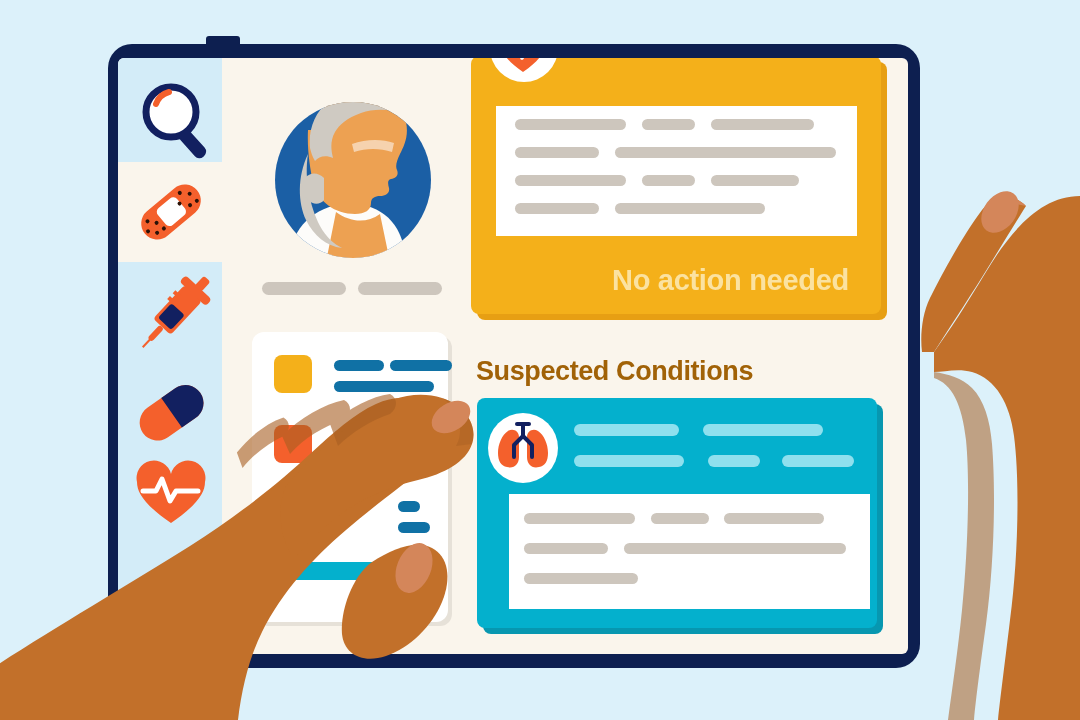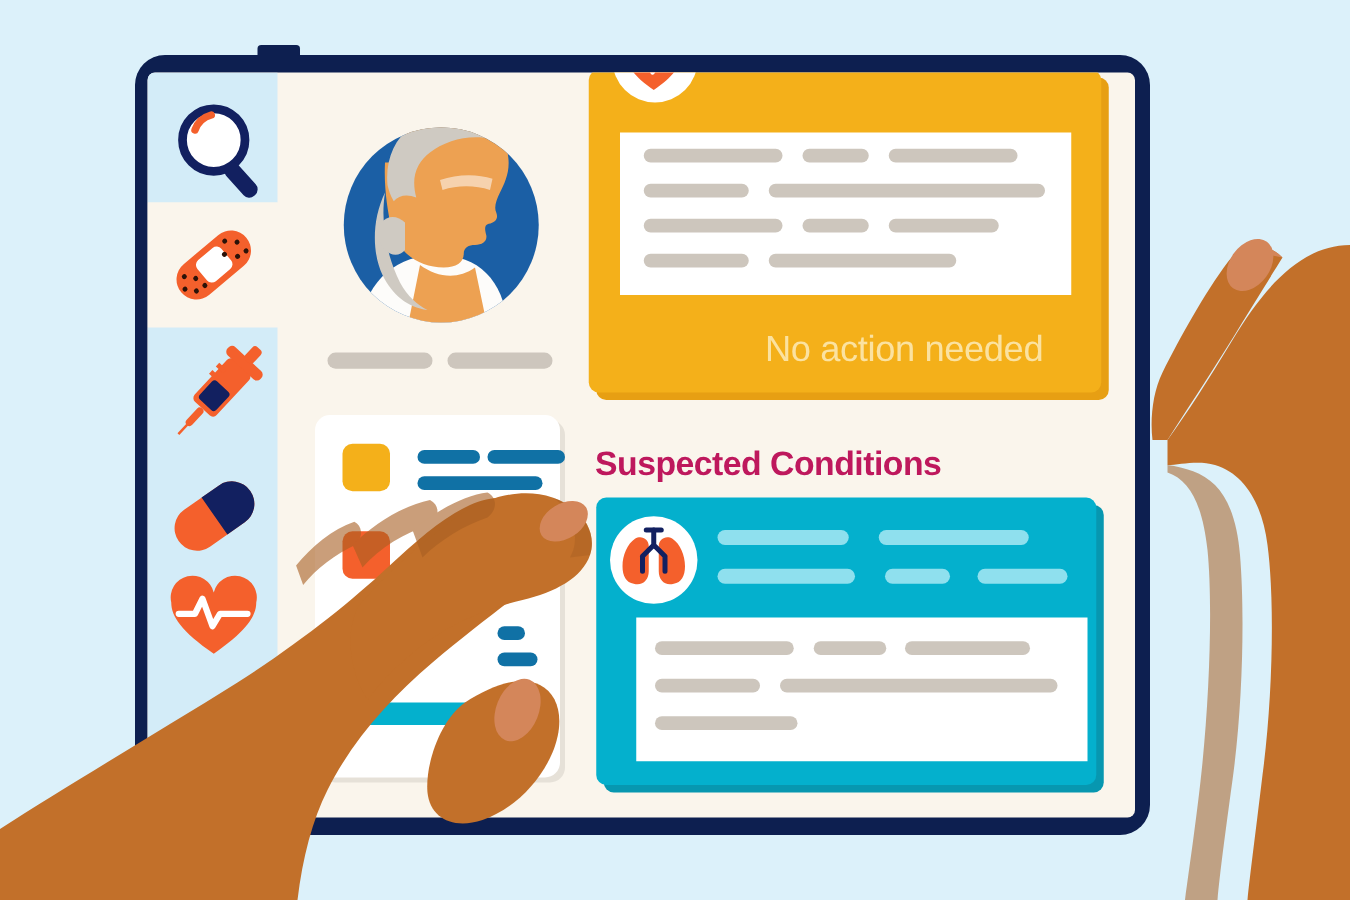--- a/index.html
+++ b/index.html
@@ -26,31 +26,31 @@
   }
   .txt {
     position: absolute;
     white-space: nowrap;
     font-family: "Liberation Sans", sans-serif;
   }
   #no-action-needed {
     left: 612px;
     top: 264px;
     font-size: 29px;
-    font-weight: normal;
+    font-weight: bold;
     letter-spacing: -0.3px;
     color: #fbe2a0;
   }
   #suspected-conditions {
     left: 476px;
     top: 356px;
     font-size: 27px;
     font-weight: bold;
     letter-spacing: -0.4px;
-    color: #be185d;
+    color: #a16207;
     text-align: center;
   }
 </style>
 </head>
 <body>
 
 <div id="stage">
 
   <svg class="layer" viewBox="0 0 1080 720" xmlns="http://www.w3.org/2000/svg">
 

